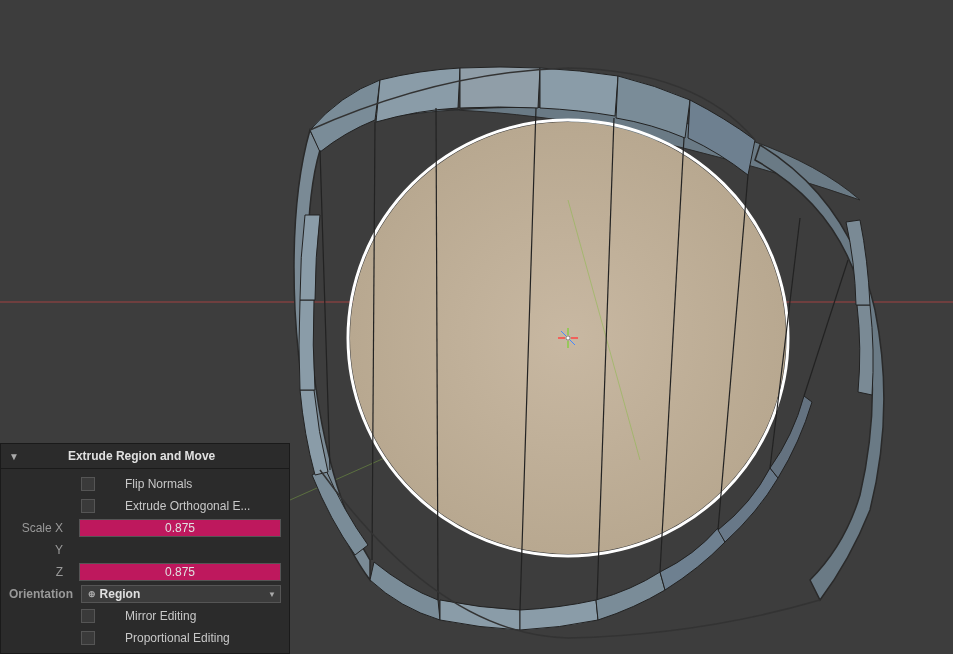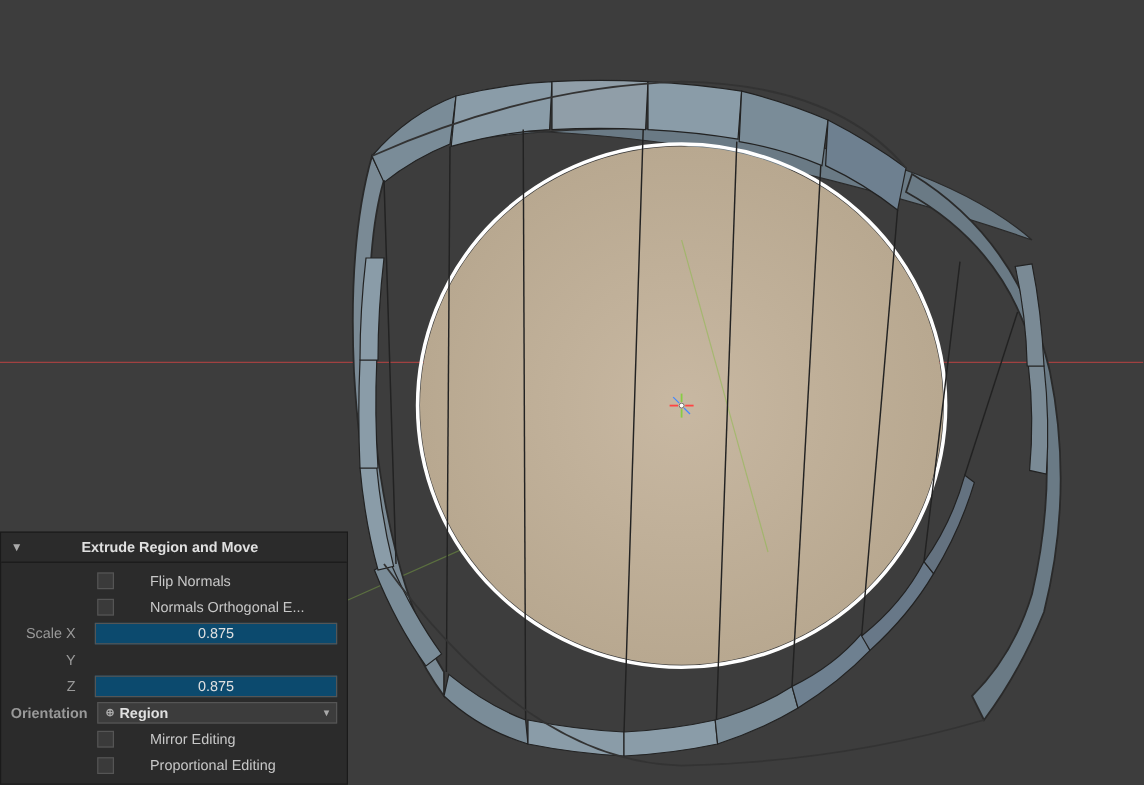--- a/index.html
+++ b/index.html
@@ -122,21 +122,21 @@
       color: #999;
       font-size: 12px;
       text-align: right;
       min-width: 70px;
       padding-right: 16px;
       flex-shrink: 0;
     }
 
     .field-value {
       flex: 1;
-      background: #0c4a6e;
+      background: #be185d;
       border: 1px solid #555;
       color: #e0e0e0;
       font-size: 12px;
       text-align: center;
       padding: 2px 4px;
       height: 18px;
       line-height: 14px;
     }
 
     
@@ -289,21 +289,21 @@
   </div>
   <div class="panel-body">
 
     <div class="checkbox-row">
       <div class="checkbox-box"></div>
       <span class="checkbox-label">Flip Normals</span>
     </div>
 
     <div class="checkbox-row">
       <div class="checkbox-box"></div>
-      <span class="checkbox-label">Normals Orthogonal E...</span>
+      <span class="checkbox-label">Extrude Orthogonal E...</span>
     </div>
 
     <div class="field-row">
       <span class="field-label">Scale X</span>
       <input class="field-value" type="text" value="0.875" readonly="" style="">
     </div>
 
     <div class="field-row">
       <span class="field-label">Y</span>
     </div>

